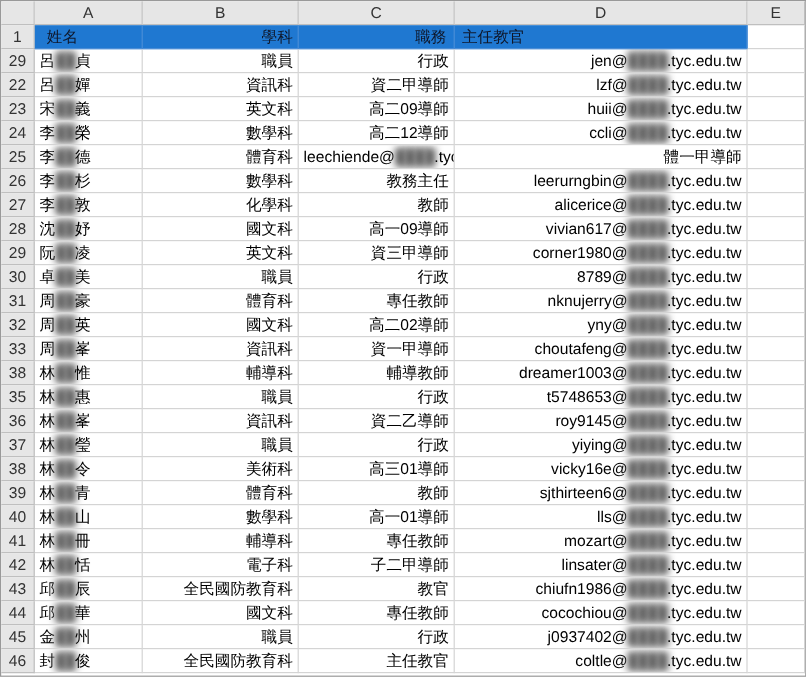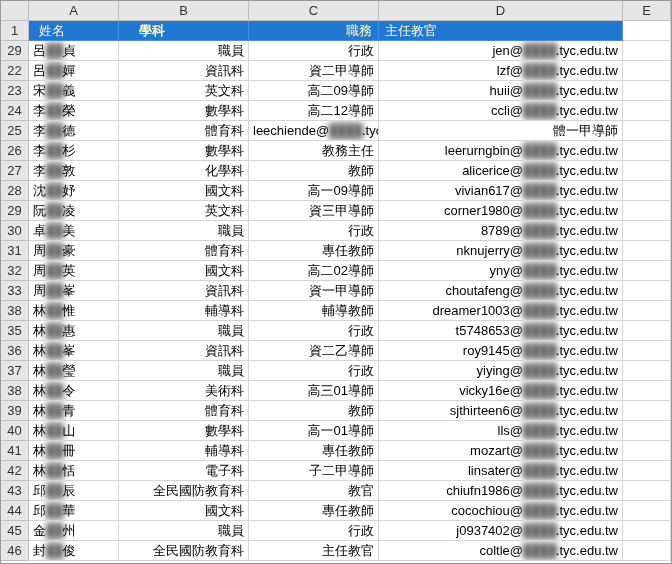--- a/index.html
+++ b/index.html
@@ -45,26 +45,26 @@
     border-right: 1px solid #d4d4d4;
     border-bottom: 1px solid #d4d4d4;
     height: 20px;
     line-height: 20px;
     padding: 0 4px;
     white-space: nowrap;
     overflow: hidden;
   }
   .header-cell {
     background: #1f78d1;
-    color: #fef9c3;
+    color: #0f172a;
     border-right: 1px solid #4a8dd6;
     border-bottom: 1px solid #4a8dd6;
   }
   .ha { text-align: left; padding-left: 10px; }
-  .hb { text-align: left; padding-left: 20px; font-weight: bold; }
+  .hb { text-align: right; padding-left: 20px; }
   .hc { text-align: right; padding-right: 6px; }
   .hd { text-align: left; padding-left: 6px; }
   .c-a { text-align: left; }
   .c-b { text-align: right; }
   .c-c { text-align: right; }
   .c-d { text-align: right; }
   .c-e { text-align: left; }
   .blur {
     display:inline-block;
     color: transparent;

